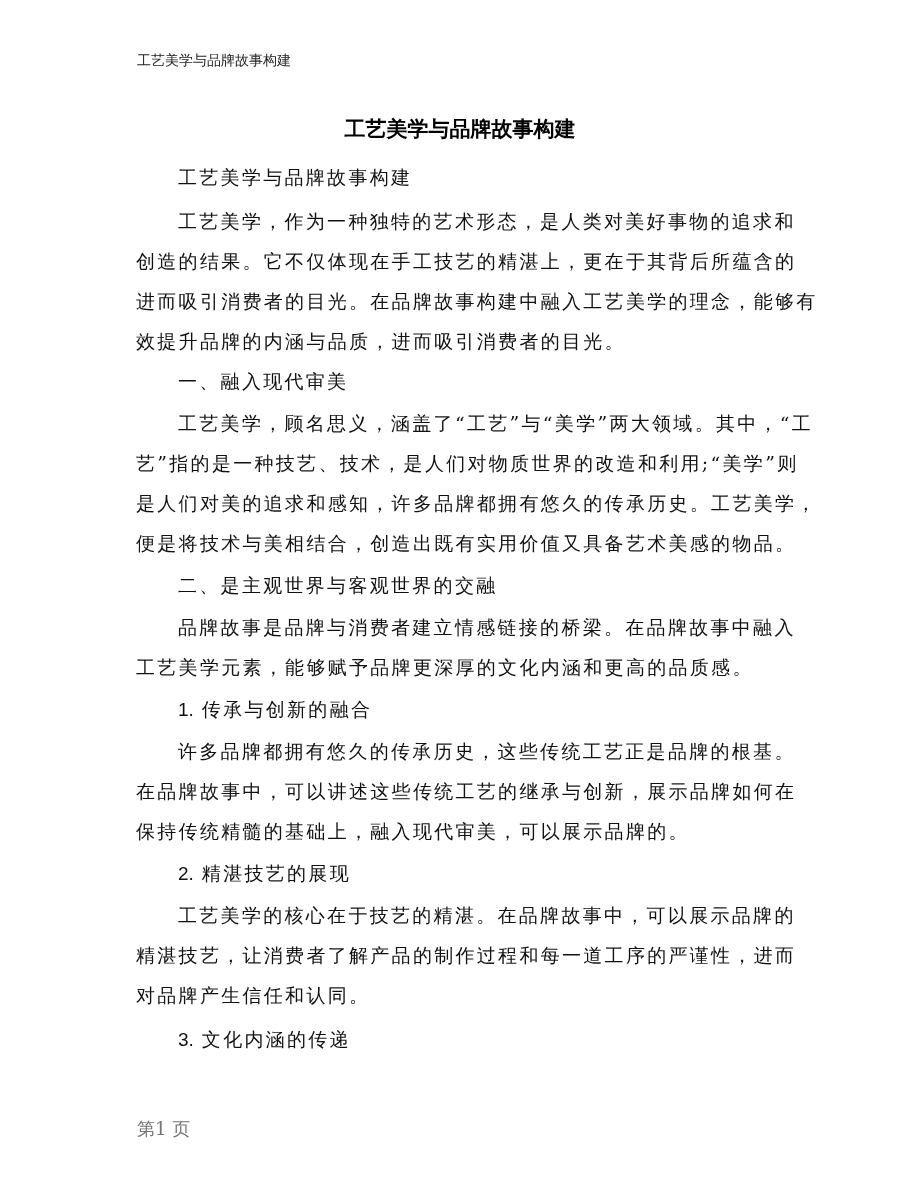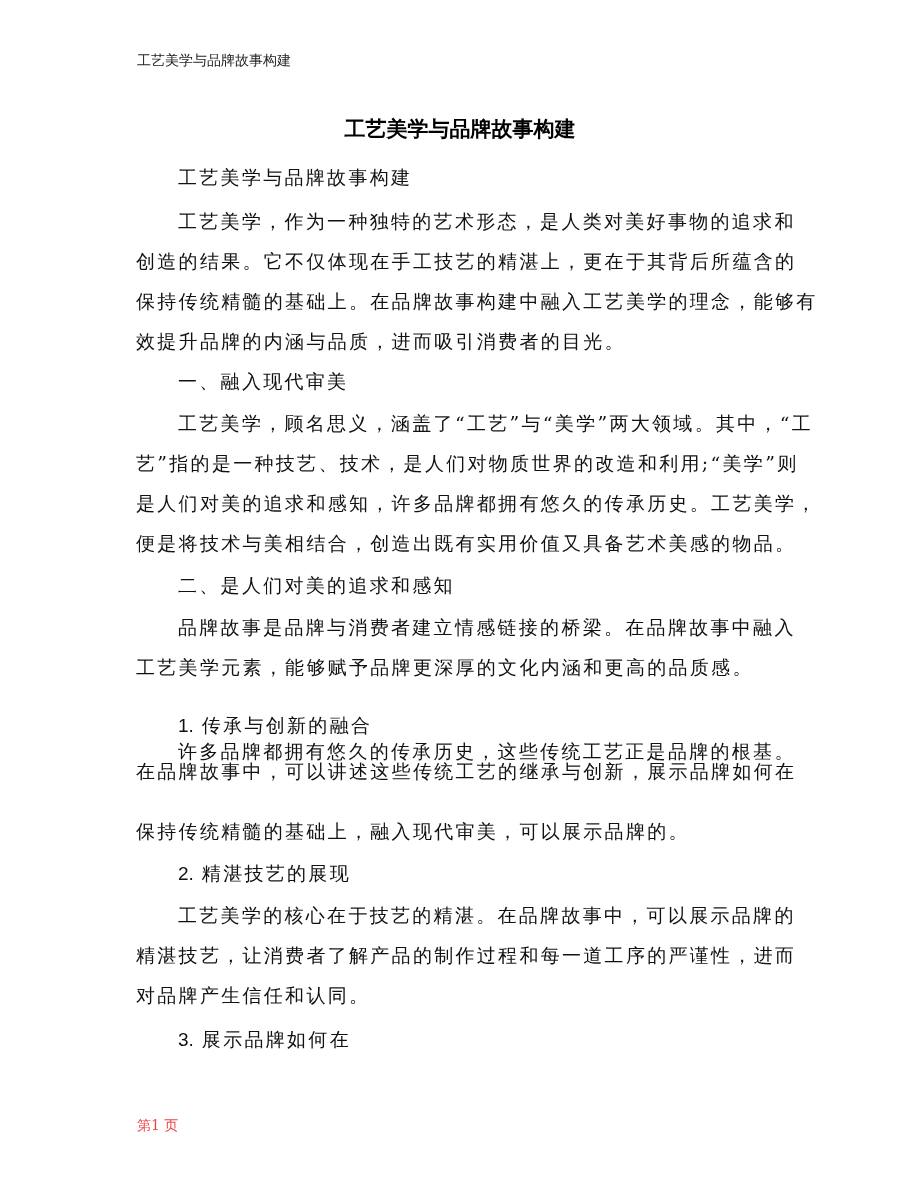--- a/index.html
+++ b/index.html
@@ -52,65 +52,65 @@
     .indent { left: 42px; }
     .num {
       font-family: "Liberation Sans", "DejaVu Sans", sans-serif;
       letter-spacing: 0;
       margin-right: 8px;
     }
     .page-footer {
       position: absolute;
       left: 137px;
       top: 1117px;
-      font-size: 14px;
-      color: #ef4444;
+      font-size: 18px;
+      color: #737373;
     }
   </style>
 </head>
 <body>
 
 <div class="page-header">工艺美学与品牌故事构建</div>
 
 <div class="doc-title">工艺美学与品牌故事构建</div>
 
 <div class="content">
   <div class="line indent" style="top:6px">工艺美学与品牌故事构建</div>
 
   <div class="line indent" style="top:50px">工艺美学，作为一种独特的艺术形态，是人类对美好事物的追求和</div>
   <div class="line" style="top:90px">创造的结果。它不仅体现在手工技艺的精湛上，更在于其背后所蕴含的</div>
-  <div class="line" style="top:130px">保持传统精髓的基础上。在品牌故事构建中融入工艺美学的理念，能够有</div>
+  <div class="line" style="top:130px">进而吸引消费者的目光。在品牌故事构建中融入工艺美学的理念，能够有</div>
   <div class="line" style="top:170px">效提升品牌的内涵与品质，进而吸引消费者的目光。</div>
 
   <div class="line indent" style="top:210px">一、融入现代审美</div>
 
   <div class="line indent" style="top:252px">工艺美学，顾名思义，涵盖了“工艺”与“美学”两大领域。其中，“工</div>
   <div class="line" style="top:292px">艺”指的是一种技艺、技术，是人们对物质世界的改造和利用;“美学”则</div>
   <div class="line" style="top:332px">是人们对美的追求和感知，许多品牌都拥有悠久的传承历史。工艺美学，</div>
   <div class="line" style="top:372px">便是将技术与美相结合，创造出既有实用价值又具备艺术美感的物品。</div>
 
-  <div class="line indent" style="top:414px">二、是人们对美的追求和感知</div>
+  <div class="line indent" style="top:414px">二、是主观世界与客观世界的交融</div>
 
   <div class="line indent" style="top:456px">品牌故事是品牌与消费者建立情感链接的桥梁。在品牌故事中融入</div>
   <div class="line" style="top:496px">工艺美学元素，能够赋予品牌更深厚的文化内涵和更高的品质感。</div>
 
-  <div class="line indent" style="top:554px">
+  <div class="line indent" style="top:538px">
     <span class="num">1.</span><span>传承与创新的融合</span>
   </div>
 
   <div class="line indent" style="top:580px">许多品牌都拥有悠久的传承历史，这些传统工艺正是品牌的根基。</div>
-  <div class="line" style="top:600px">在品牌故事中，可以讲述这些传统工艺的继承与创新，展示品牌如何在</div>
+  <div class="line" style="top:620px">在品牌故事中，可以讲述这些传统工艺的继承与创新，展示品牌如何在</div>
   <div class="line" style="top:660px">保持传统精髓的基础上，融入现代审美，可以展示品牌的。</div>
 
   <div class="line indent" style="top:702px">
     <span class="num">2.</span><span>精湛技艺的展现</span>
   </div>
 
   <div class="line indent" style="top:744px">工艺美学的核心在于技艺的精湛。在品牌故事中，可以展示品牌的</div>
   <div class="line" style="top:784px">精湛技艺，让消费者了解产品的制作过程和每一道工序的严谨性，进而</div>
   <div class="line" style="top:824px">对品牌产生信任和认同。</div>
 
   <div class="line indent" style="top:868px">
-    <span class="num">3.</span><span>展示品牌如何在</span>
+    <span class="num">3.</span><span>文化内涵的传递</span>
   </div>
 </div>
 
 <div class="page-footer">第1 页</div>
 
 </body></html>

